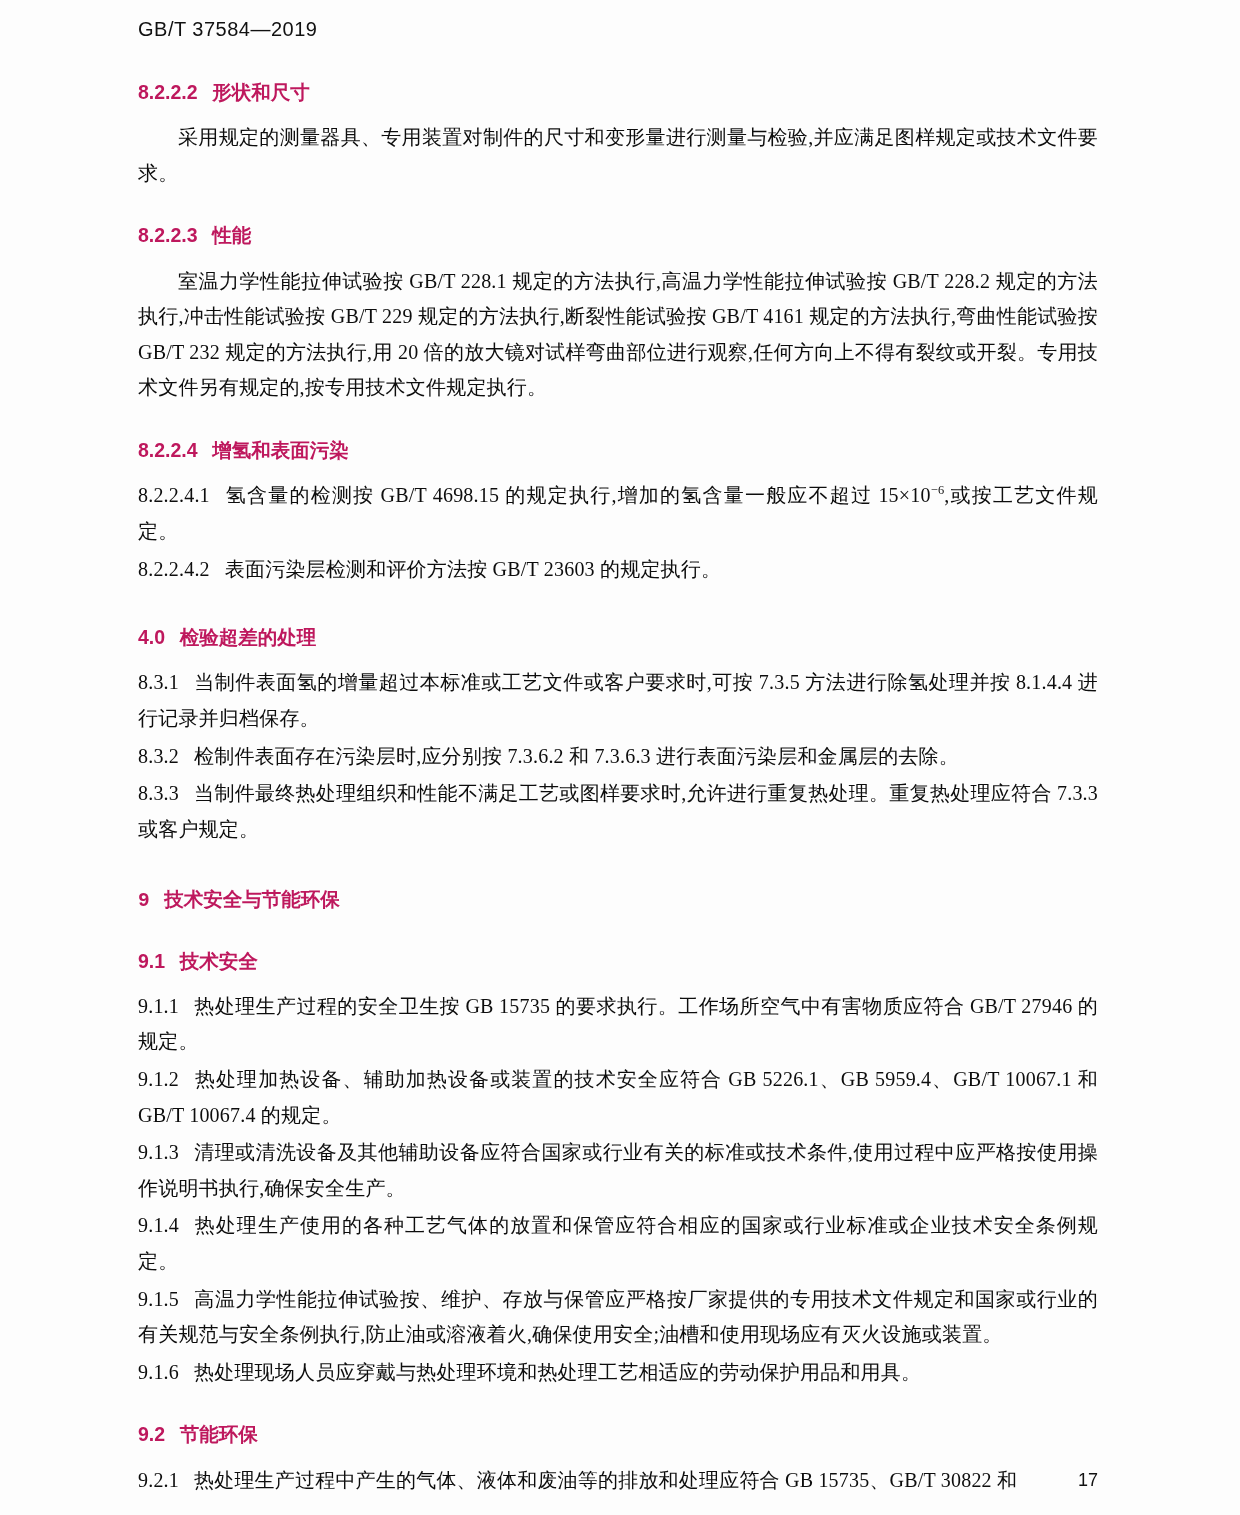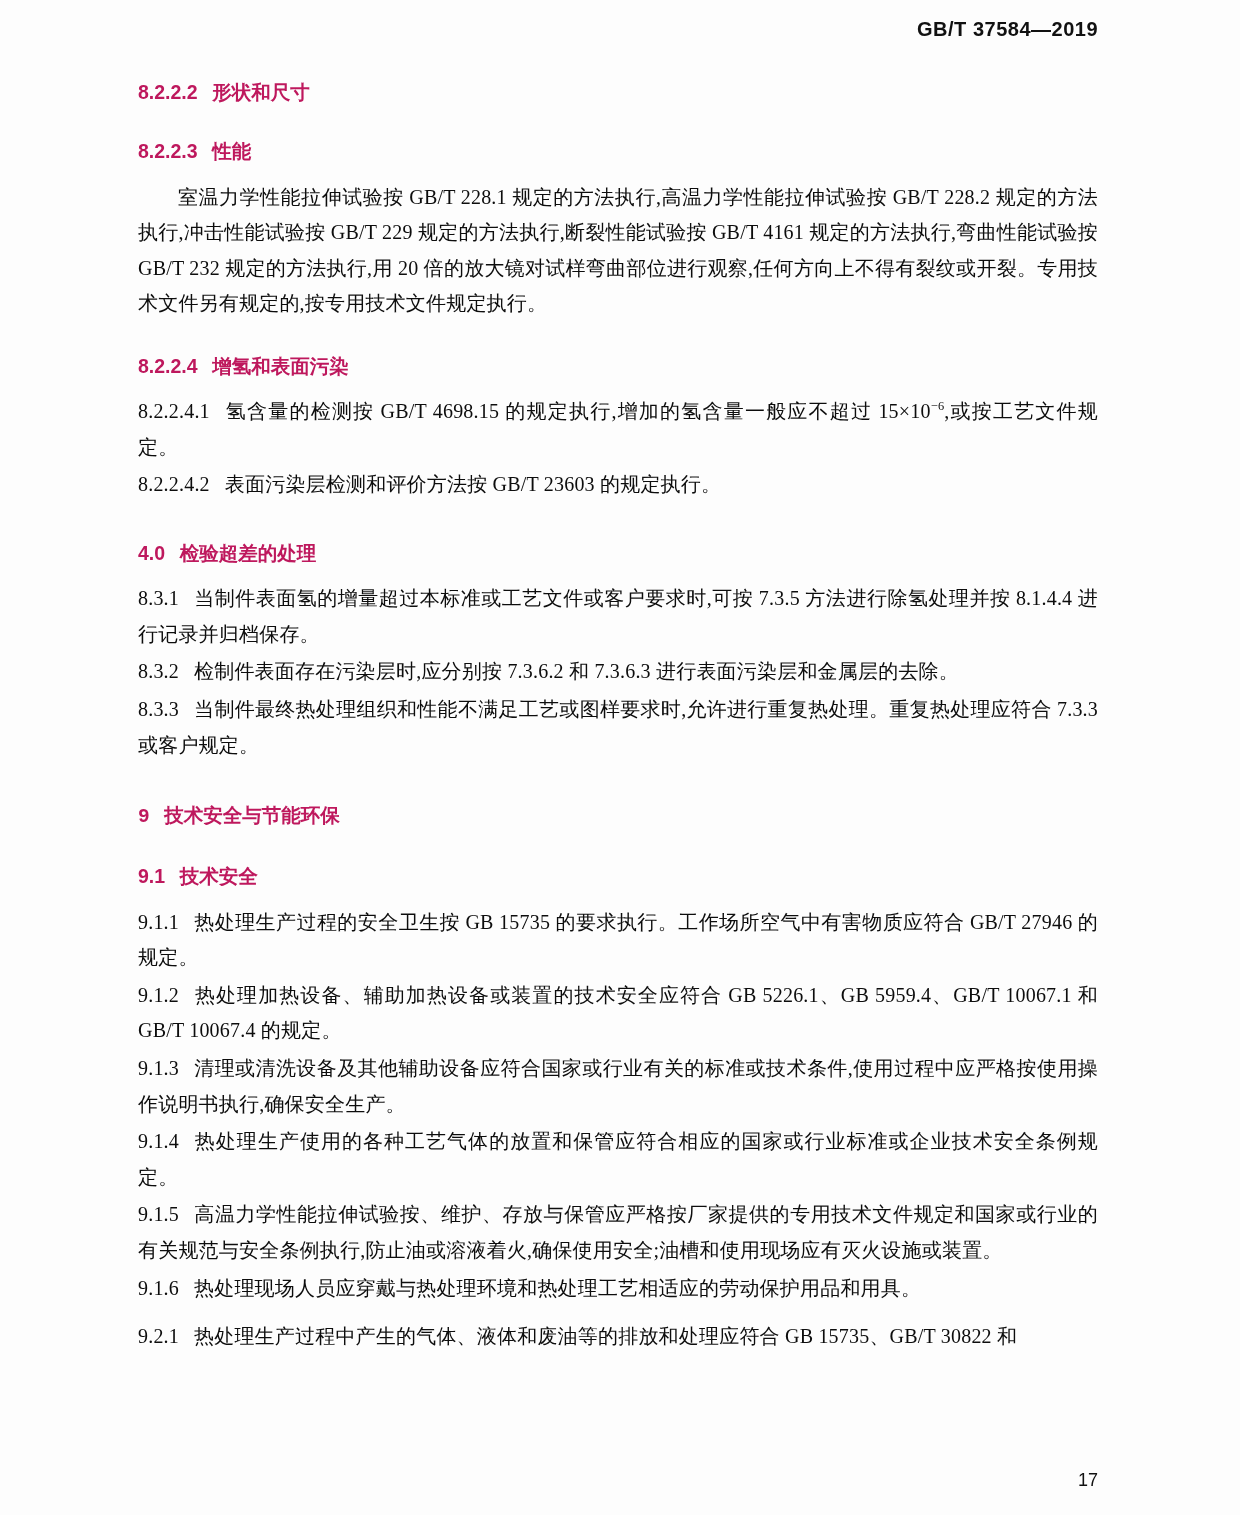--- a/index.html
+++ b/index.html
@@ -23,24 +23,24 @@
     top: 0;
     width: 960px;
     height: 1515px;
   }
   
   .header {
     position: absolute;
     top: 18px;
     right: 0;
     width: 100%;
-    text-align: right;
+    text-align: left;
     font-family: "Liberation Sans", "DejaVu Sans", sans-serif;
     font-size: 20px;
-    font-weight: bold;
+    font-weight: normal;
     letter-spacing: 0.5px;
     color: #111;
   }
   
   .content {
     position: absolute;
     top: 78px;
     left: 0;
     width: 960px;
   }
@@ -104,20 +104,21 @@
 
     <div class="header">
       <span>GB/T 37584—2019</span>
     </div>
 
     <div class="content">
 
       <h3 class="h-clause">
         <span class="num">8.2.2.2</span><span class="sp"></span><span class="ttl">形状和尺寸</span>
       </h3>
+      <p class="para indent first-after-head">采用规定的测量器具、专用装置对制件的尺寸和变形量进行测量与检验,并应满足图样规定或技术文件要求。</p>
 
       <h3 class="h-clause gap-before-h">
         <span class="num">8.2.2.3</span><span class="sp"></span><span class="ttl">性能</span>
       </h3>
       <p class="para indent first-after-head">室温力学性能拉伸试验按 GB/T 228.1 规定的方法执行,高温力学性能拉伸试验按 GB/T 228.2 规定的方法执行,冲击性能试验按 GB/T 229 规定的方法执行,断裂性能试验按 GB/T 4161 规定的方法执行,弯曲性能试验按 GB/T 232 规定的方法执行,用 20 倍的放大镜对试样弯曲部位进行观察,任何方向上不得有裂纹或开裂。专用技术文件另有规定的,按专用技术文件规定执行。</p>
 
       <h3 class="h-clause gap-before-h">
         <span class="num">8.2.2.4</span><span class="sp"></span><span class="ttl">增氢和表面污染</span>
       </h3>
       <p class="para first-after-head"><span class="numlbl">8.2.2.4.1</span><span class="sp"></span><span>氢含量的检测按 GB/T 4698.15 的规定执行,增加的氢含量一般应不超过 15×10</span><sup class="sup">−6</sup><span>,或按工艺文件规定。</span></p>
@@ -137,19 +138,22 @@
       <h3 class="h-clause gap-before-h">
         <span class="num">9.1</span><span class="sp"></span><span class="ttl">技术安全</span>
       </h3>
       <p class="para first-after-head"><span class="numlbl">9.1.1</span><span class="sp"></span><span>热处理生产过程的安全卫生按 GB 15735 的要求执行。工作场所空气中有害物质应符合 GB/T 27946 的规定。</span></p>
       <p class="para tight"><span class="numlbl">9.1.2</span><span class="sp"></span><span>热处理加热设备、辅助加热设备或装置的技术安全应符合 GB 5226.1、GB 5959.4、GB/T 10067.1 和 GB/T 10067.4 的规定。</span></p>
       <p class="para tight"><span class="numlbl">9.1.3</span><span class="sp"></span><span>清理或清洗设备及其他辅助设备应符合国家或行业有关的标准或技术条件,使用过程中应严格按使用操作说明书执行,确保安全生产。</span></p>
       <p class="para tight"><span class="numlbl">9.1.4</span><span class="sp"></span><span>热处理生产使用的各种工艺气体的放置和保管应符合相应的国家或行业标准或企业技术安全条例规定。</span></p>
       <p class="para tight"><span class="numlbl">9.1.5</span><span class="sp"></span><span>高温力学性能拉伸试验按、维护、存放与保管应严格按厂家提供的专用技术文件规定和国家或行业的有关规范与安全条例执行,防止油或溶液着火,确保使用安全;油槽和使用现场应有灭火设施或装置。</span></p>
       <p class="para tight"><span class="numlbl">9.1.6</span><span class="sp"></span><span>热处理现场人员应穿戴与热处理环境和热处理工艺相适应的劳动保护用品和用具。</span></p>
 
+      <h3 class="h-clause gap-before-h">
+        <span class="num">9.2</span><span class="sp"></span><span class="ttl">节能环保</span>
+      </h3>
       <p class="para first-after-head"><span class="numlbl">9.2.1</span><span class="sp"></span><span>热处理生产过程中产生的气体、液体和废油等的排放和处理应符合 GB 15735、GB/T 30822 和</span></p>
 
     </div>
 
     <div class="footer-page">17</div>
   </div>
 </div>
 
 </body></html>

